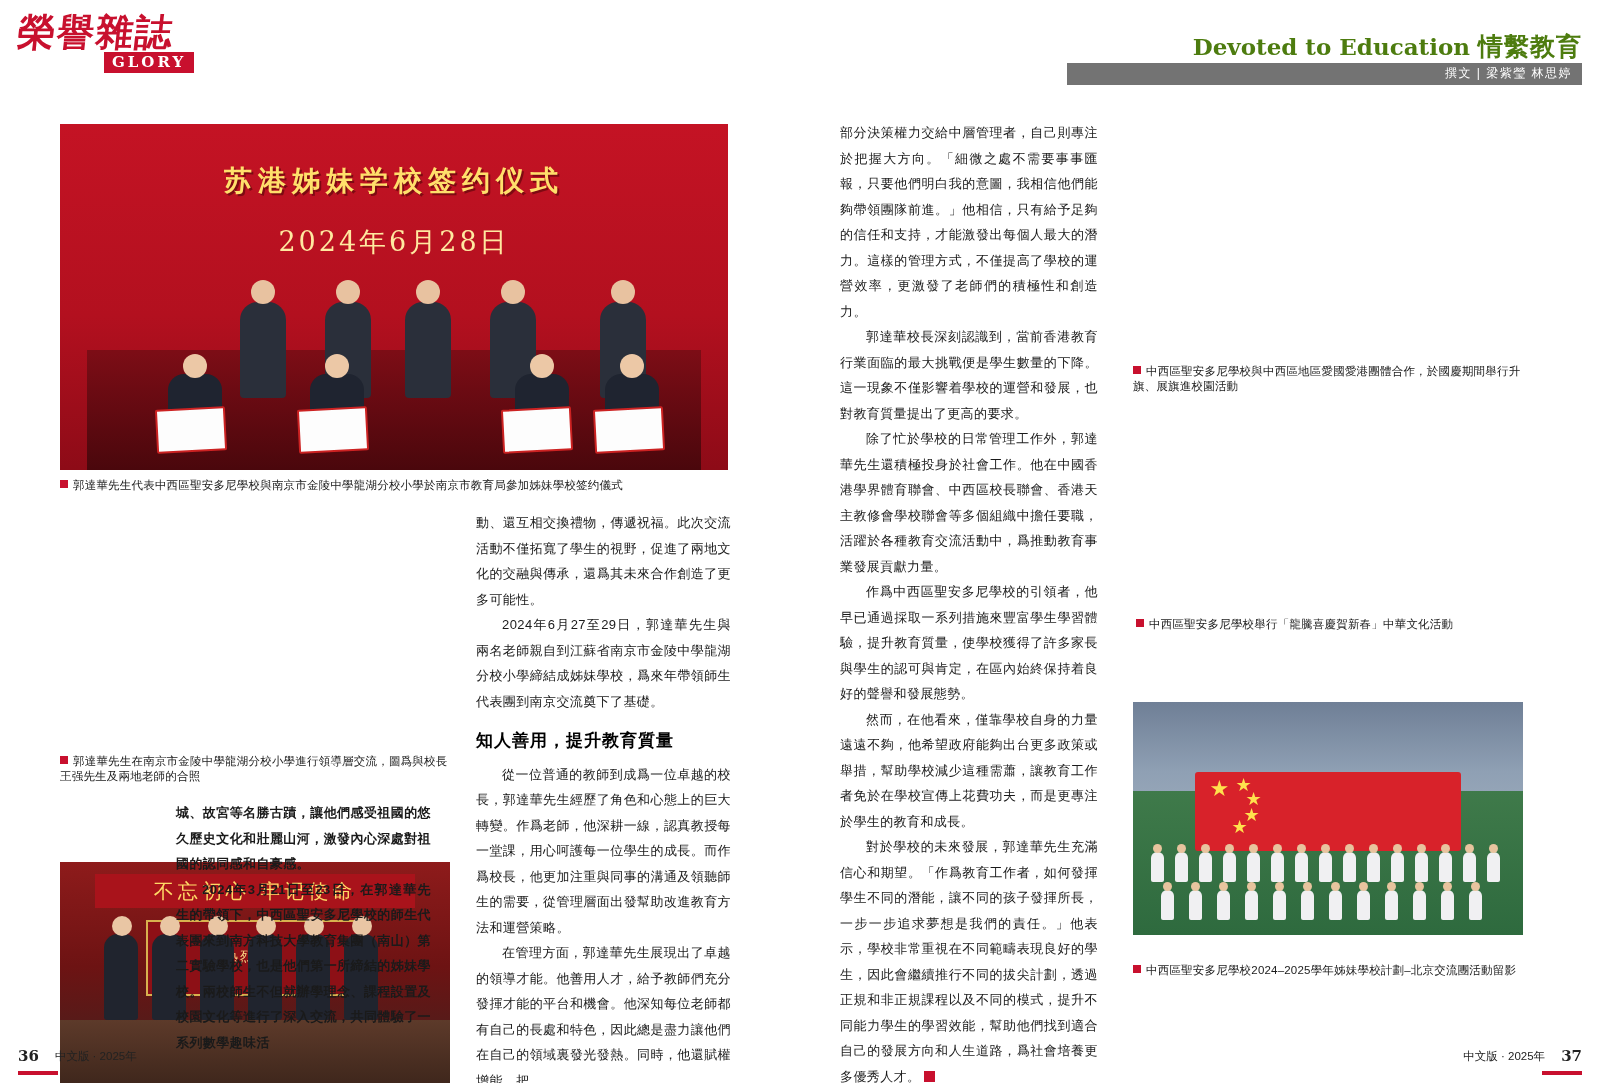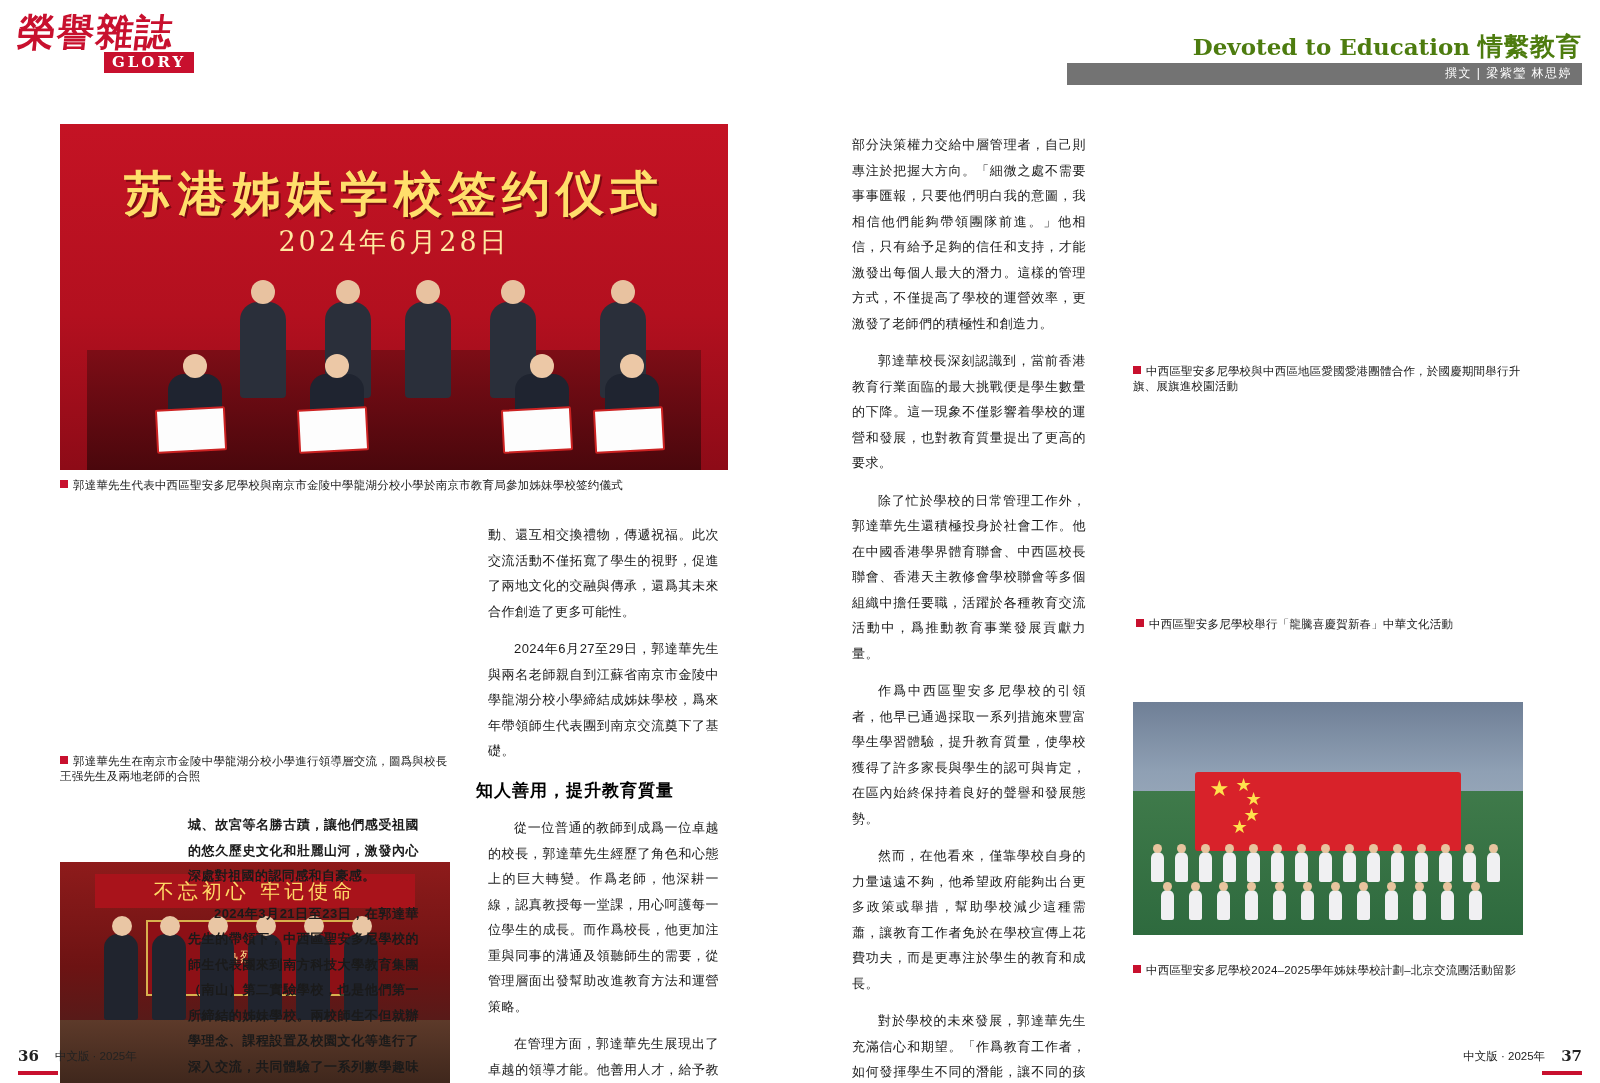--- a/index.html
+++ b/index.html
@@ -107,21 +107,21 @@
   
   .col {
     position: absolute;
     font-size: 13px;
     line-height: 25.5px;
     color: #1a1a1a;
     text-align: justify;
     letter-spacing: 0.4px;
   }
   .col p {
-    margin: 12px;
+    margin: 0;
     text-indent: 26px;
   }
   .col p.noindent { text-indent: 0; }
   .subhead {
     font-size: 17px;
     font-weight: bold;
     letter-spacing: 1px;
     margin: 14px 0 8px 0;
     color: #000;
   }
@@ -162,21 +162,21 @@
 
   
   .p1 {
     background: linear-gradient(180deg,#c41324 0%, #b3101f 55%, #8d0b17 100%);
     position: relative;
   }
   .p1 .title {
     position: absolute; top: 38px; left: 0; right: 0;
     text-align: center;
     font-family: "DejaVu Serif", serif;
-    font-size: 48px;
+    font-size: 28px;
     font-weight: bold;
     color: #ffdf6b;
     letter-spacing: 6px;
     text-shadow: 2px 2px 0 #7d0a12;
   }
   .p1 .date {
     position: absolute; top: 100px; left: 0; right: 0;
     text-align: center;
     font-family: "DejaVu Serif", serif;
     font-size: 27px;

